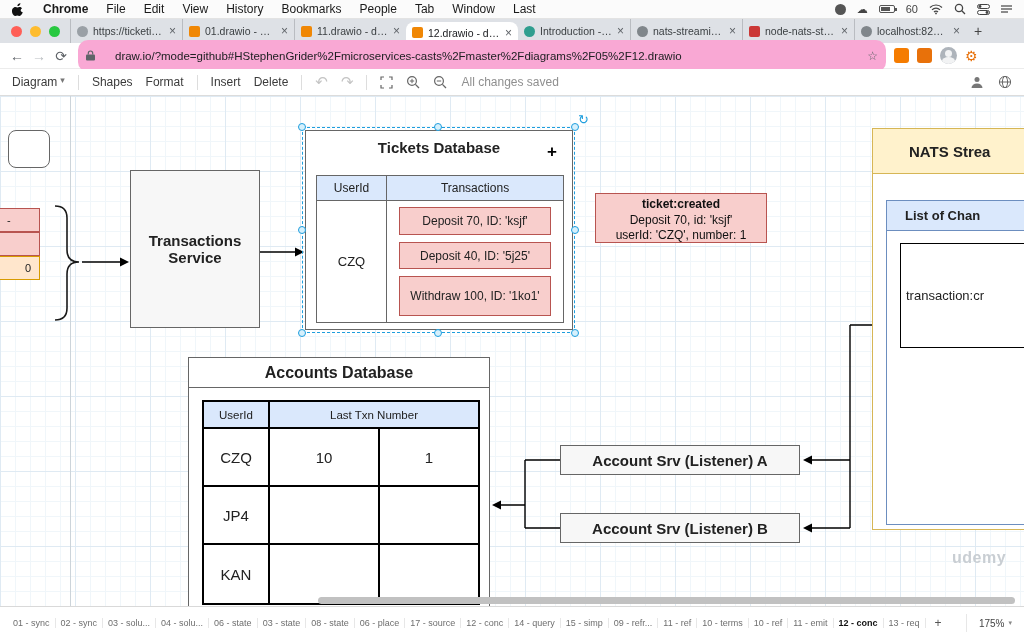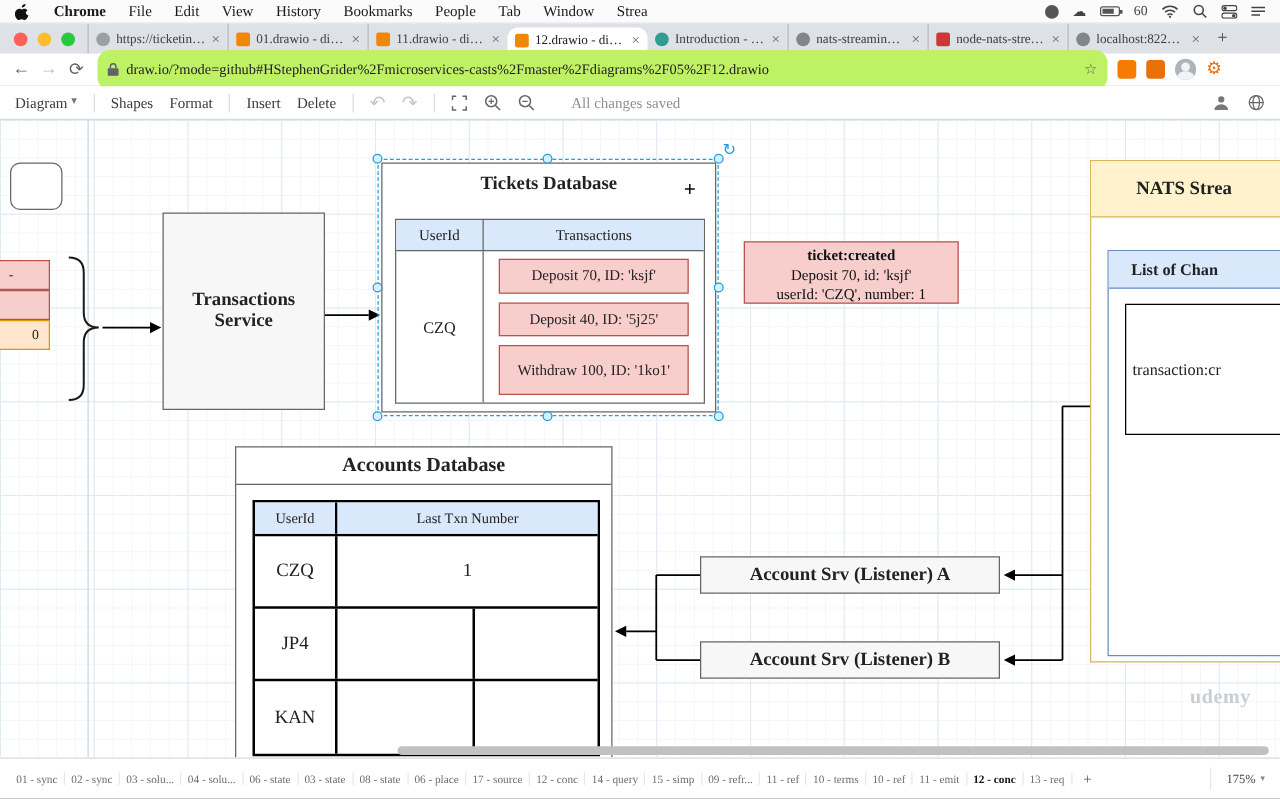--- a/index.html
+++ b/index.html
@@ -1,18 +1,18 @@
 <!DOCTYPE html>
 <html><head>
 <meta charset="utf-8">
 <style>
   *{margin:0;padding:0;box-sizing:border-box}
   html,body{background:#222}
   #screen{position:relative;width:1024px;height:639px;background:#fff;overflow:hidden;
-          font-family:Liberation Serif, serif;color:#222}
+          font-family:Liberation Sans, sans-serif;color:#222}
   .abs{position:absolute}
 
   
   #menubar{position:absolute;top:0;left:0;width:1024px;height:19px;background:#fbfbfb;
            border-bottom:1px solid #e3e3e3;display:flex;align-items:center;font-size:12px;color:#1a1a1a}
   #menubar .apple{margin:0 10px 0 12px;display:flex;align-items:center}
   .menu-item{padding:0 9px;white-space:nowrap}
   .menu-app{font-weight:bold;padding:0 9px}
   #statusicons{margin-left:auto;display:flex;align-items:center;gap:11px;padding-right:12px;color:#444}
   .si{display:flex;align-items:center;font-size:11px}
@@ -38,39 +38,39 @@
   .f-npm{background:#cb3837;border-radius:2px}
   .f-gray{background:#80868b;border-radius:50%}
   .tab-title{flex:1;white-space:nowrap;overflow:hidden;text-overflow:ellipsis}
   .tab-close{font-size:12px;color:#5f6368;flex:0 0 auto}
   .newtab{width:24px;height:24px;display:flex;align-items:center;justify-content:center;font-size:14px;color:#444}
 
   
   #addressbar{position:absolute;top:43px;left:0;width:1024px;height:26px;background:#fff;display:flex;align-items:center;border-bottom:1px solid #ececec}
   .navbtn{width:22px;text-align:center;font-size:14px;color:#5f6368}
   .navbtn.dim{color:#b9bdc1}
-  #omnibox{margin-left:6px;width:808px;height:32px;background:#bef264;border-radius:10px;display:flex;align-items:center;padding:0 8px;gap:6px}
+  #omnibox{margin-left:6px;width:808px;height:32px;background:#f9a8d4;border-radius:10px;display:flex;align-items:center;padding:0 8px;gap:20px}
   #omnibox .url{flex:1;font-size:11.5px;color:#202124;white-space:nowrap;overflow:hidden;text-overflow:ellipsis}
   #omnibox .star{font-size:12px;color:#5f6368}
   #extrow{display:flex;align-items:center;gap:8px;margin-left:8px}
   .exticon{width:15px;height:15px;border-radius:3px}
   .e1{background:#f57c00}.e2{background:#e8710a}
   .avatar{width:17px;height:17px;border-radius:50%;background:#aeb4bb;position:relative;overflow:hidden}
   .avatar:before{content:"";position:absolute;left:5px;top:3px;width:7px;height:7px;border-radius:50%;background:#f2f3f4}
   .avatar:after{content:"";position:absolute;left:2px;top:10px;width:13px;height:8px;border-radius:50%;background:#f2f3f4}
   .gearbtn{font-size:14px;color:#e8710a;line-height:1}
 
   
   #dtoolbar{position:absolute;top:69px;left:0;width:1024px;height:27px;background:#fff;border-bottom:1px solid #dcdcdc;
             display:flex;align-items:center;gap:13px;padding:0 12px;font-size:12px;color:#3b3b3b}
   .tsep{width:1px;height:15px;background:#ddd}
   .chev{font-size:9px;color:#777;margin-left:3px}
   .ticon{display:flex;align-items:flex-start}
   .dim-ic{color:#c4c4c4;font-size:15px}
-  .saved{color:#8f8f8f;margin-left:16px}
+  .saved{color:#8f8f8f;margin-left:1px}
   #dtoolbar .right{margin-left:auto;display:flex;gap:14px;align-items:center}
 
   
   #canvas{position:absolute;top:96px;left:0;width:1024px;height:510px;overflow:hidden;background:#fff;
     background-image:
       linear-gradient(to right,#dfeaf3 1px,transparent 1px),
       linear-gradient(to bottom,#dfeaf3 1px,transparent 1px),
       linear-gradient(to right,#f0f6fa 1px,transparent 1px),
       linear-gradient(to bottom,#f0f6fa 1px,transparent 1px);
     background-size:75px 75px,75px 75px,15px 15px,15px 15px}
@@ -120,21 +120,21 @@
     </span>
     <span class="menu-app">Chrome</span>
     <span class="menu-item">File</span>
     <span class="menu-item">Edit</span>
     <span class="menu-item">View</span>
     <span class="menu-item">History</span>
     <span class="menu-item">Bookmarks</span>
     <span class="menu-item">People</span>
     <span class="menu-item">Tab</span>
     <span class="menu-item">Window</span>
-    <span class="menu-item">Strea</span>
+    <span class="menu-item">Last</span>
     <div id="statusicons">
       <span class="si dot"></span>
       <span class="si">☁</span>
       <span class="si batt">
           <i></i>
         </span>
       <span class="si">60</span>
       <span class="si">
         <svg width="14" height="11" viewBox="0 0 14 11">
             <path d="M1,3.5 A8.5,8.5 0 0,1 13,3.5 M3,5.8 A5.6,5.6 0 0,1 11,5.8 M5,8 A2.8,2.8 0 0,1 9,8" fill="none" stroke="#444" stroke-width="1.2"></path>
@@ -368,20 +368,21 @@
     <div class="shape" style="left:188px;top:261px;width:302px;height:350px">
       <div class="center" style="height:30px;font-weight:bold;font-size:16px;border-bottom:1px solid #666">Accounts Database</div>
     </div>
     <div class="atable" style="left:202px;top:304px;width:278px">
       <div class="arow ahead" style="height:27px">
         <div class="acell" style="width:66px">UserId</div>
         <div class="acell" style="flex:1">Last Txn Number</div>
       </div>
       <div class="arow" style="height:58px">
         <div class="acell" style="width:66px">CZQ</div>
+        <div class="acell" style="width:110px">10</div>
         <div class="acell" style="flex:1">1</div>
       </div>
       <div class="arow" style="height:58px">
         <div class="acell" style="width:66px">JP4</div>
         <div class="acell" style="width:110px"></div>
         <div class="acell" style="flex:1"></div>
       </div>
       <div class="arow" style="height:58px">
         <div class="acell" style="width:66px">KAN</div>
         <div class="acell" style="width:110px"></div>

